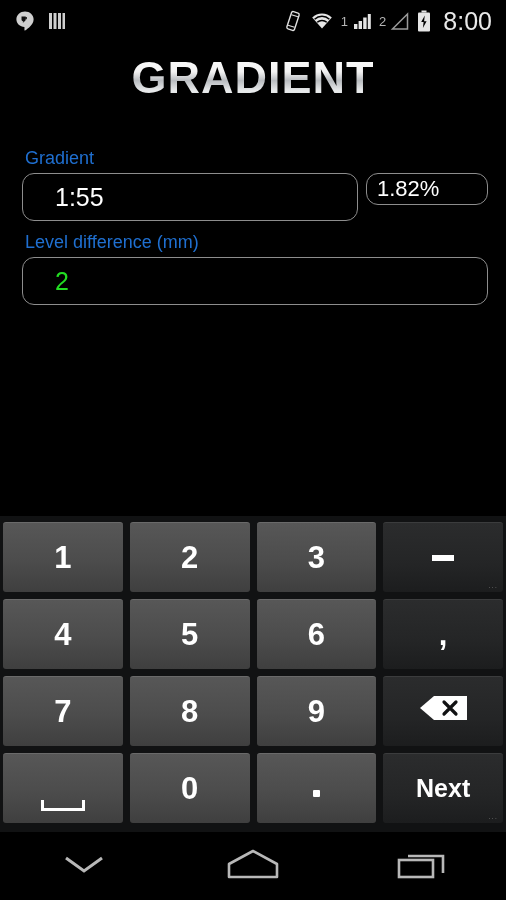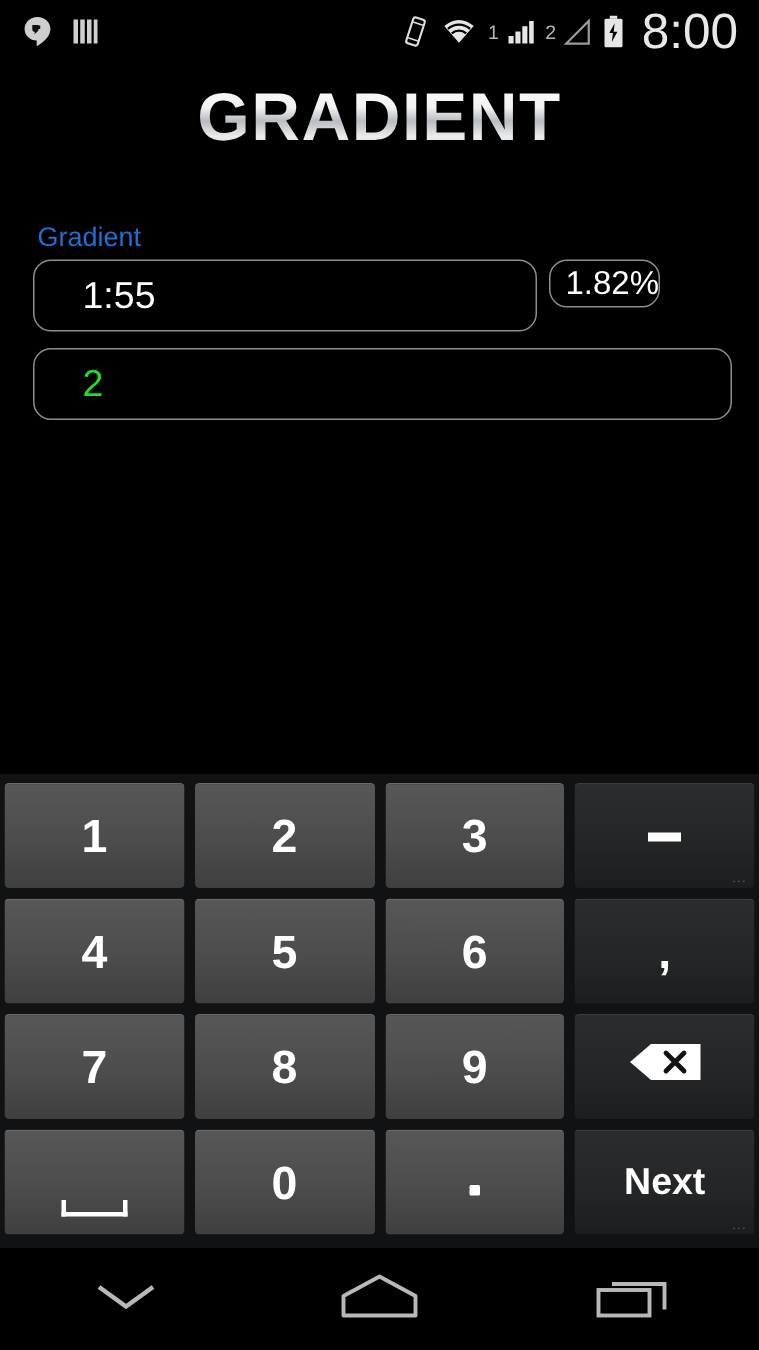--- a/index.html
+++ b/index.html
@@ -14,21 +14,21 @@
   
   .statusbar {
     position:absolute; top:0; left:0; width:506px; height:42px;
     background:#000; display:flex; align-items:center;
   }
   .sb-left { display:flex; align-items:center; gap:12px; padding-left:14px; }
   .sb-right {
     margin-left:auto; display:flex; align-items:center; gap:7px; padding-right:14px;
   }
   .sb-clock {
-    color:#e8e8e8; font-size:33px; letter-spacing:0px; margin-left:5px;
+    color:#e8e8e8; font-size:25px; letter-spacing:0px; margin-left:5px;
     font-family:"Liberation Sans", sans-serif;
   }
   .sb-icon { display:flex; align-items:center; justify-content:center; }
   .sb-num { color:#b5b5b5; font-size:13px; margin-right:-3px; }
 
   
   .titlewrap {
     position:absolute; top:52px; left:0; width:506px; text-align:center;
   }
   .app-title {
@@ -53,21 +53,21 @@
     font-family:"Liberation Sans", sans-serif;
   }
   .row { display:flex; align-items:flex-start; padding:0 18px 0 22px; gap:8px; }
   .txtbox {
     background:#000; border:1.5px solid #8d8d8d; border-radius:12px;
     height:48px; display:flex; align-items:center; padding-left:32px;
     color:#ffffff; font-size:25px;
     font-family:"Liberation Sans", sans-serif;
   }
   .txtbox.main { flex:1 1 auto; }
-  .side-col { display:flex; flex-direction:row; gap:4px; width:122px; flex:0 0 122px; }
+  .side-col { display:flex; flex-direction:column; gap:4px; width:122px; flex:0 0 122px; }
   .sidebox {
     background:#000; border:1.5px solid #8d8d8d; border-radius:12px;
     height:32px; display:flex; align-items:center; padding-left:10px;
     color:#ffffff; font-size:22px;
     font-family:"Liberation Sans", sans-serif;
   }
   .caret {
     display:inline-block; width:2px; height:30px; background:#d0d0d0;
     margin-left:2px;
   }
@@ -198,20 +198,21 @@
             <span>1.82%</span>
           </div>
         </div>
       </div>
     </div>
 
     <div class="field">
     </div>
 
     <div class="field">
+      <div class="field-label">Level difference (mm)</div>
       <div class="row">
         <div class="txtbox main">
           <span class="val-green">2</span>
         </div>
       </div>
     </div>
 
   </div>
 
   <div class="keyboard">

